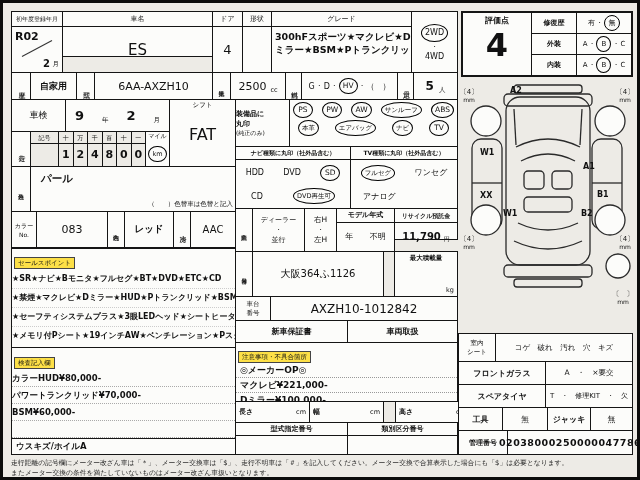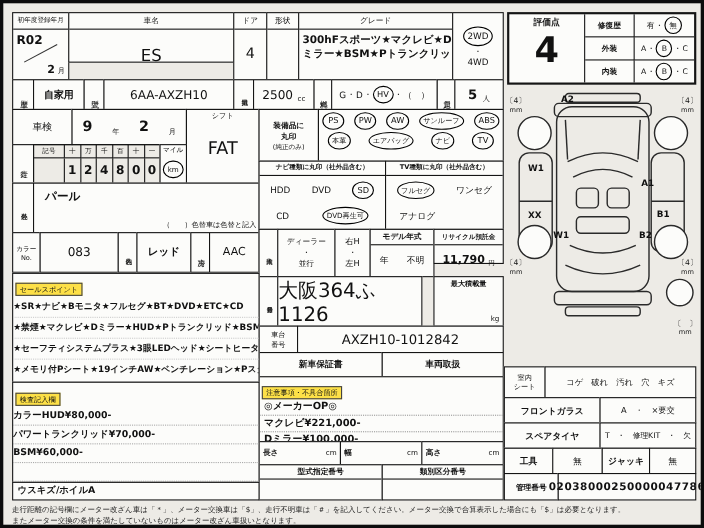--- a/index.html
+++ b/index.html
@@ -158,21 +158,21 @@
   <div class="bx f ac jc" style="left:33px;top:208px;width:72px;height:37px;font-size:11px">083</div>
   <div class="bx f" style="left:104px;top:208px;width:18px;height:37px">
     <span class="vl" style="font-size:6px">内装色</span>
   </div>
   <div class="bx f ac jc b" style="left:121px;top:208px;width:50px;height:37px;font-size:9.5px">レッド</div>
   <div class="bx f" style="left:170px;top:208px;width:18px;height:37px">
     <span class="vl">冷房</span>
   </div>
   <div class="bx f ac jc" style="left:187px;top:208px;width:46px;height:37px;font-size:10px">AAC</div>
 
-  <div class="bx f col jc" style="left:232px;top:96px;width:55px;height:48px;text-align:center">
+  <div class="bx f col jc" style="left:232px;top:96px;width:55px;height:48px;text-align:left">
     <span style="font-size:7px" class="b">装備品に</span>
     <span style="font-size:7px" class="b">丸印</span>
     <span class="small6">(純正のみ)</span>
   </div>
   <div class="bx" style="left:286px;top:96px;width:169px;height:48px">
     <div class="f jsb ac" style="padding:2px 3px 0 3px">
       <span class="crc">PS</span>
       <span class="crc">PW</span>
       <span class="crc">AW</span>
       <span class="crc" style="font-size:6.5px">サンルーフ</span>
@@ -233,21 +233,21 @@
     <div class="hd b" style="font-size:6px;height:14px;line-height:13px">リサイクル預託金</div>
     <div class="f ac jc" style="height:26px">
       <span class="b" style="font-size:10px">11,790</span>
       <span class="small6" style="margin:6px 0 0 3px">円</span>
     </div>
   </div>
 
   <div class="bx f" style="left:232px;top:248px;width:18px;height:46px">
     <span class="vl" style="font-size:5.5px">登録番号</span>
   </div>
-  <div class="bx f ac jc" style="left:249px;top:248px;width:132px;height:46px;font-size:18px">大阪364ふ1126</div>
+  <div class="bx f ac jc" style="left:249px;top:248px;width:132px;height:46px;font-size:10px">大阪364ふ1126</div>
   <div class="bx" style="left:391px;top:248px;width:64px;height:46px">
     <div class="b" style="font-size:6.5px;text-align:center;padding-top:2px">最大積載量</div>
     <div class="small65" style="position:absolute;right:3px;bottom:2px">kg</div>
   </div>
 
   <div class="bx f col ac jc" style="left:232px;top:293px;width:36px;height:25px;font-size:6.5px">
     <span>車台</span>
     <span>番号</span>
   </div>
   <div class="bx f ac jc" style="left:267px;top:293px;width:188px;height:25px;font-size:12px">AXZH10-1012842</div>
@@ -265,21 +265,21 @@
   </div>
 
   <div class="bx f ac jsb" style="left:232px;top:398px;width:75px;height:22px;padding:0 3px">
     <span class="small7 b">長さ</span>
     <span class="small65">cm</span>
   </div>
   <div class="bx f ac jsb" style="left:306px;top:398px;width:75px;height:22px;padding:0 3px">
     <span class="small7 b">幅</span>
     <span class="small65">cm</span>
   </div>
-  <div class="bx f ac jsb" style="left:380px;top:398px;width:75px;height:22px;padding:0 3px">
+  <div class="bx f ac jsb" style="left:392px;top:398px;width:75px;height:22px;padding:0 3px">
     <span class="small7 b">高さ</span>
     <span class="small65">cm</span>
   </div>
   <div class="bx" style="left:232px;top:419px;width:113px;height:33px">
     <div class="hd b" style="font-size:7px;height:13px;line-height:12px">型式指定番号</div>
   </div>
   <div class="bx" style="left:344px;top:419px;width:111px;height:33px">
     <div class="hd b" style="font-size:7px;height:13px;line-height:12px">類別区分番号</div>
   </div>
 

